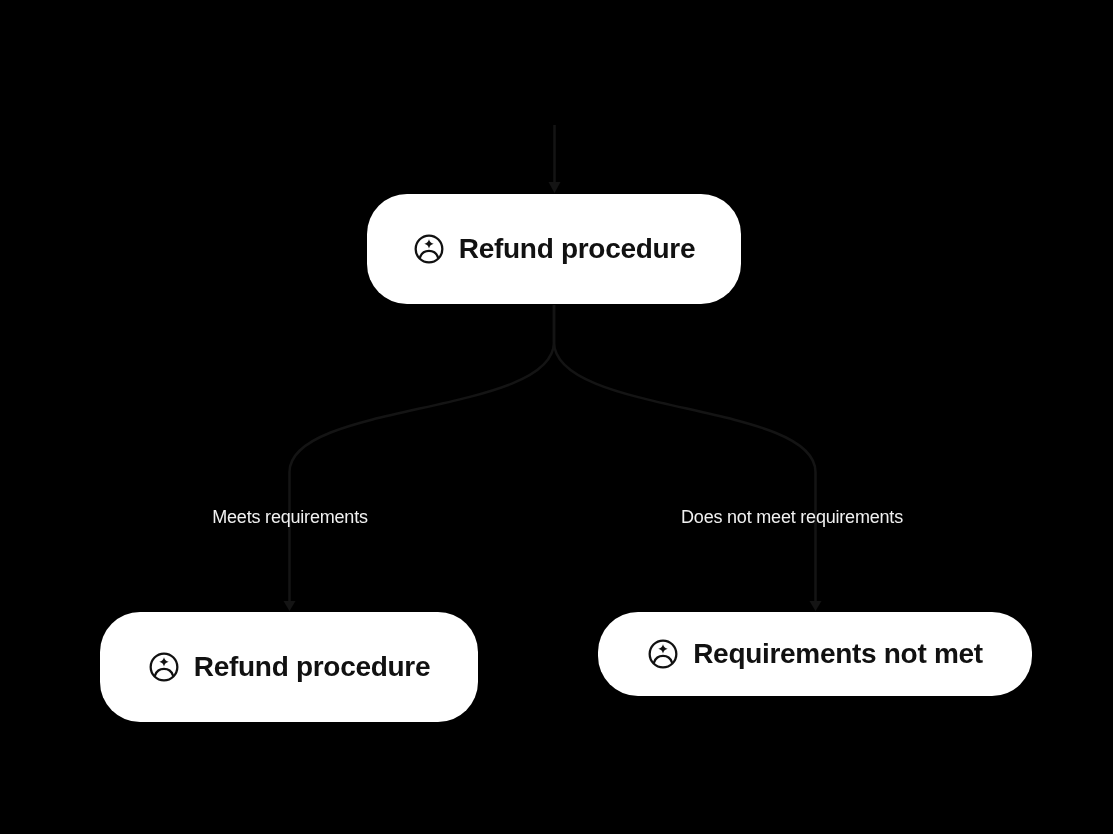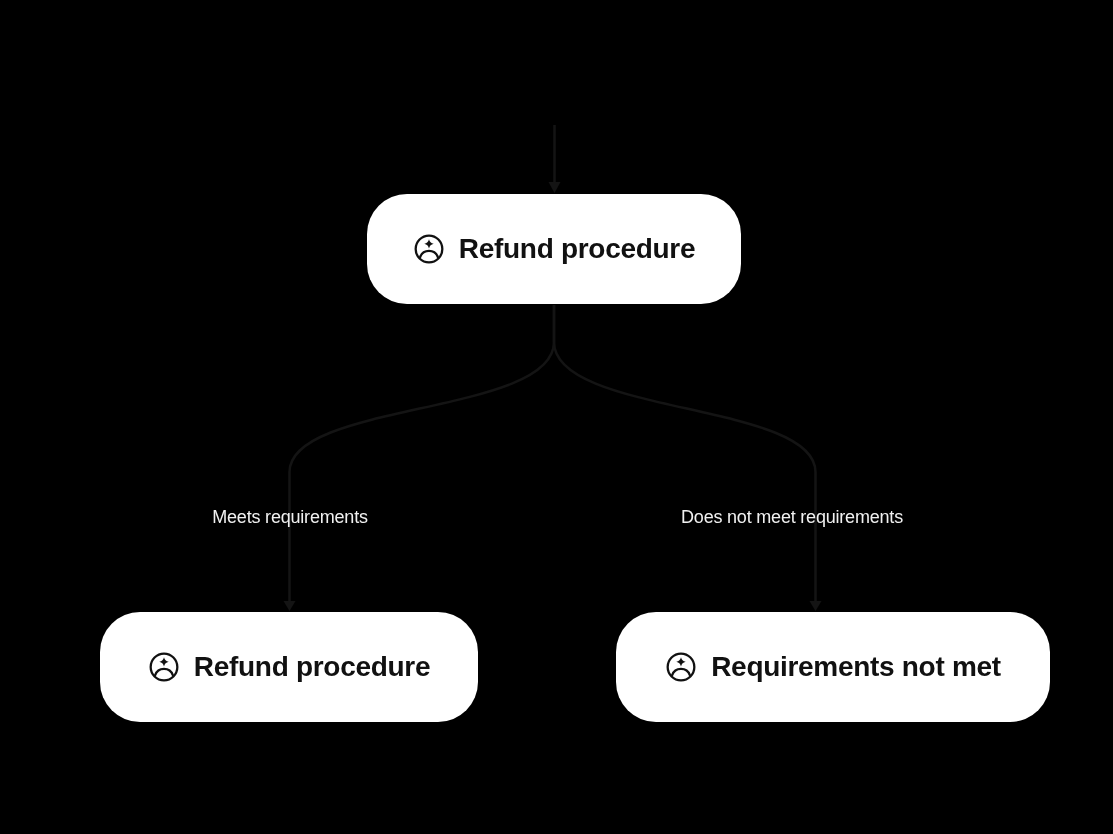--- a/index.html
+++ b/index.html
@@ -39,21 +39,21 @@
   .node .icon {
     display: inline-flex;
     flex: 0 0 auto;
   }
   .node .icon svg {
     display: block;
   }
   #node-start   { left: 458px; top: 15px;  width: 194px; height: 110px; }
   #node-refund1 { left: 367px; top: 194px; width: 374px; height: 110px; }
   #node-refund2 { left: 100px; top: 612px; width: 378px; height: 110px; }
-  #node-notmet  { left: 616px; top: 612px; width: 434px; height: 110px; }
+  #node-notmet  { left: 598px; top: 612px; width: 434px; height: 84px; }
   .edge-label {
     position: absolute;
     z-index: 2;
     transform: translate(-50%, -50%);
     color: var(--edge-label-text, #f1f1f1);
     font-size: 18px;
     font-weight: 400;
     letter-spacing: -0.2px;
     white-space: nowrap;
     cursor: pointer;

